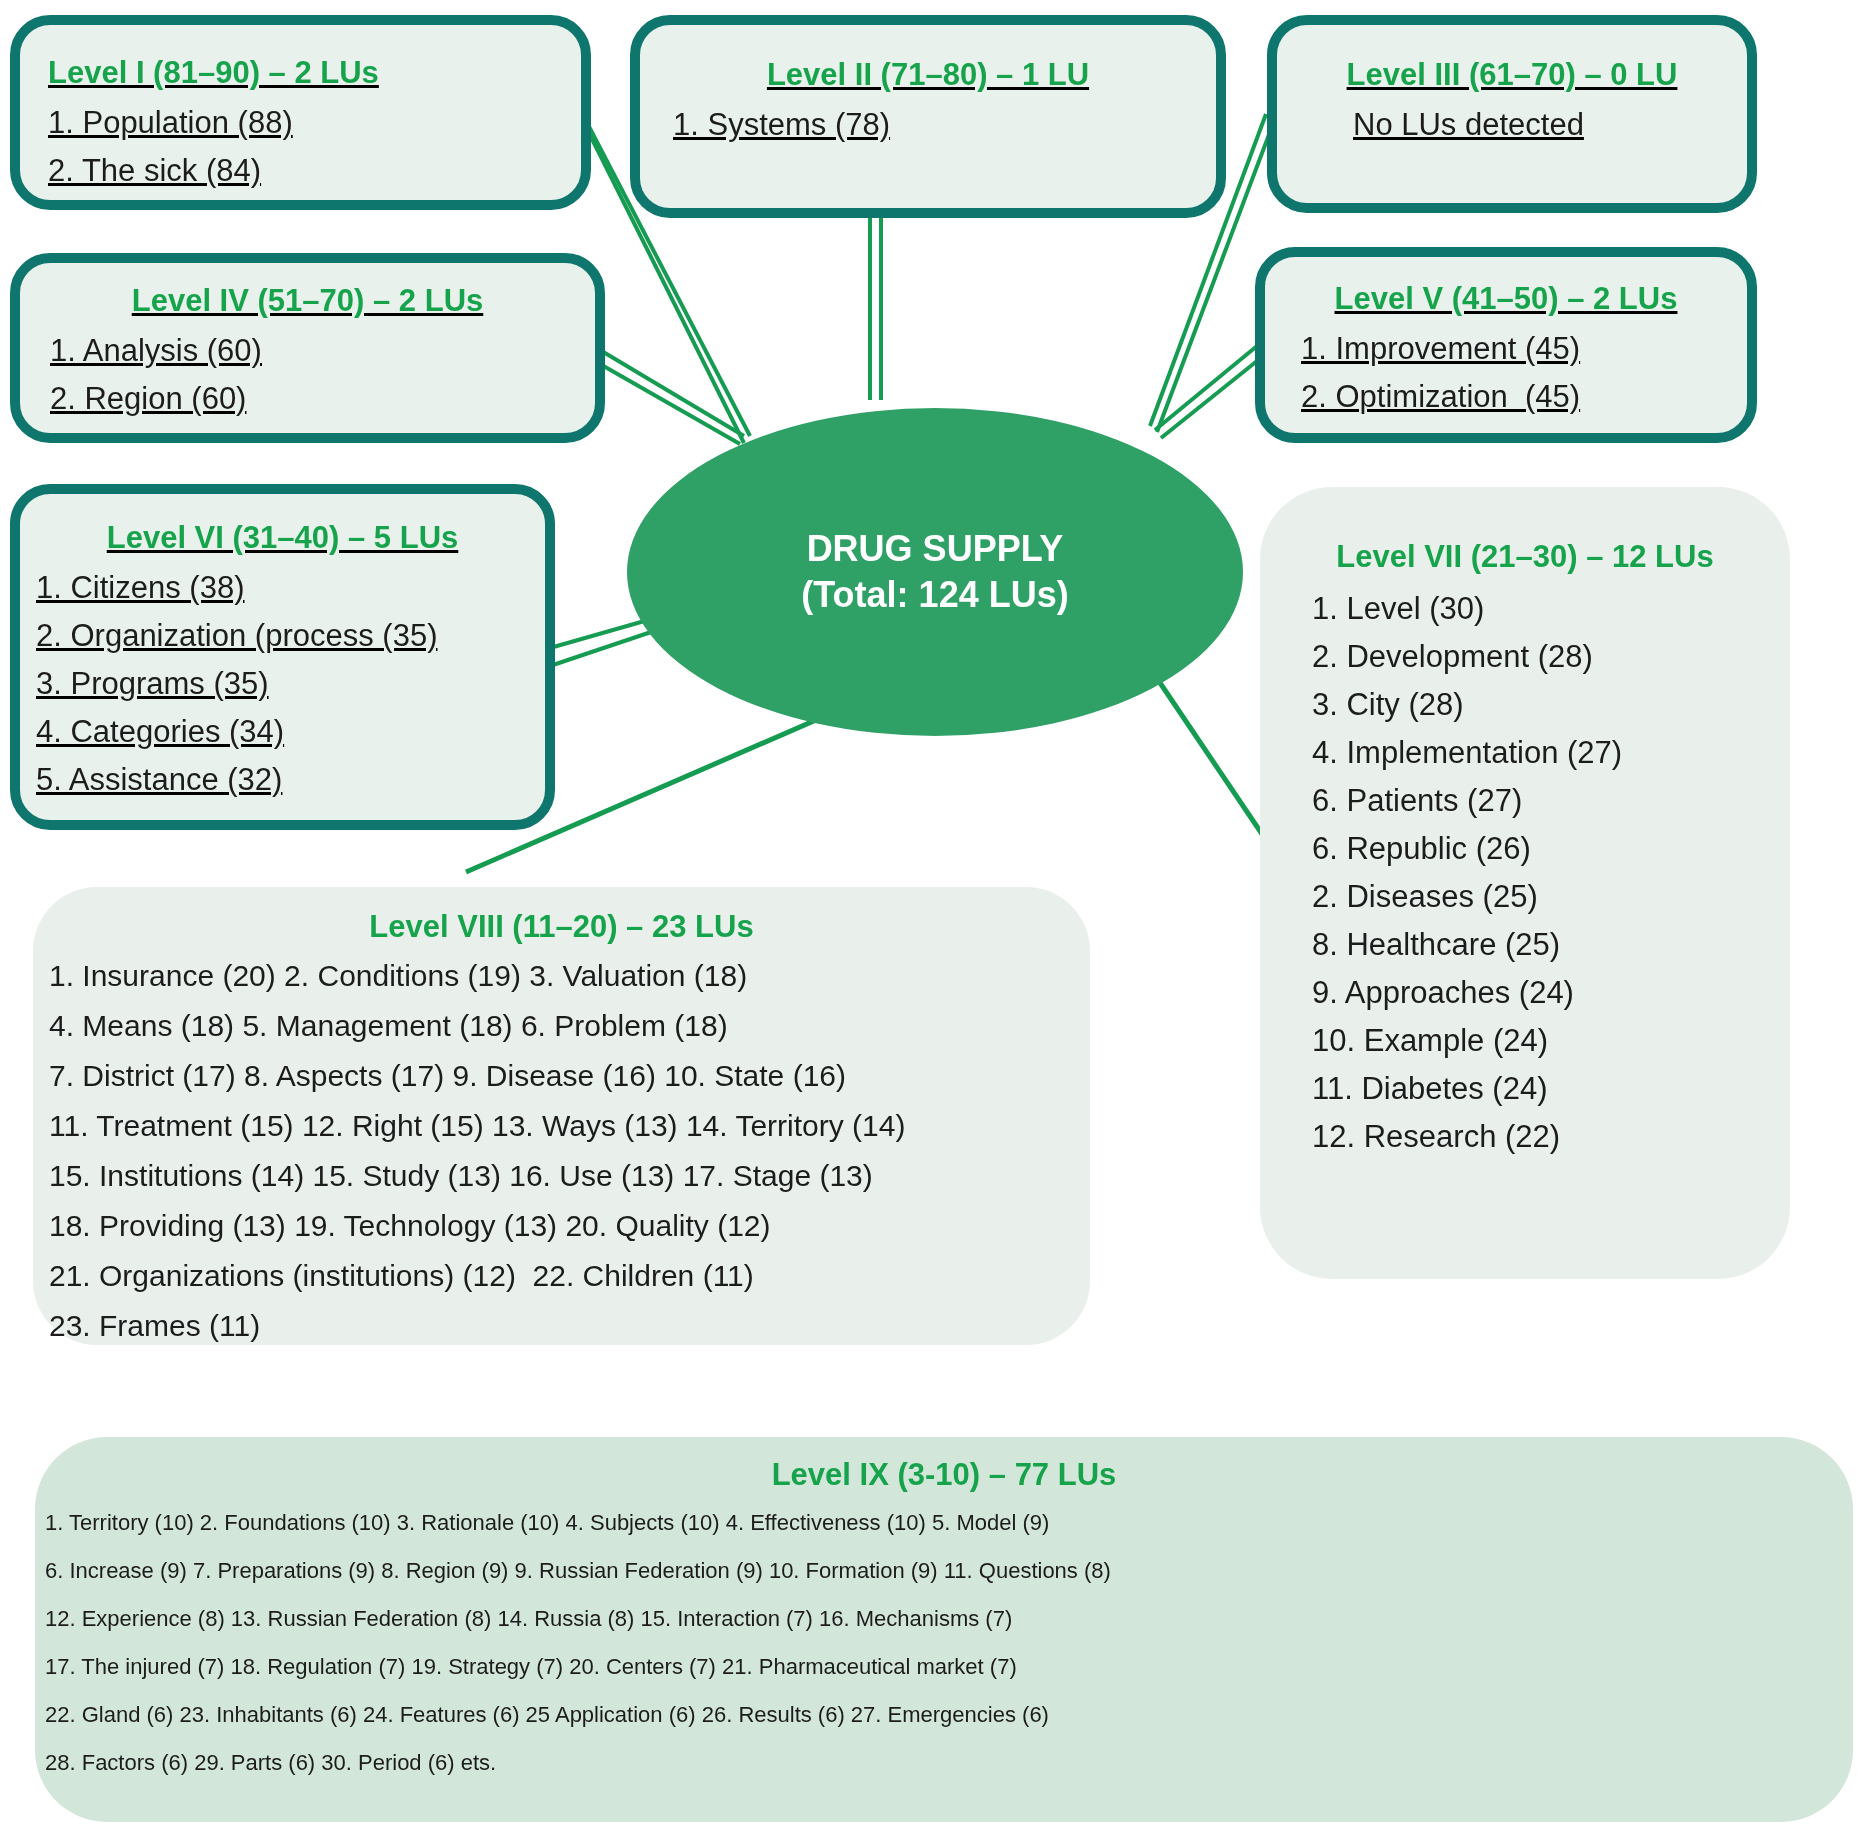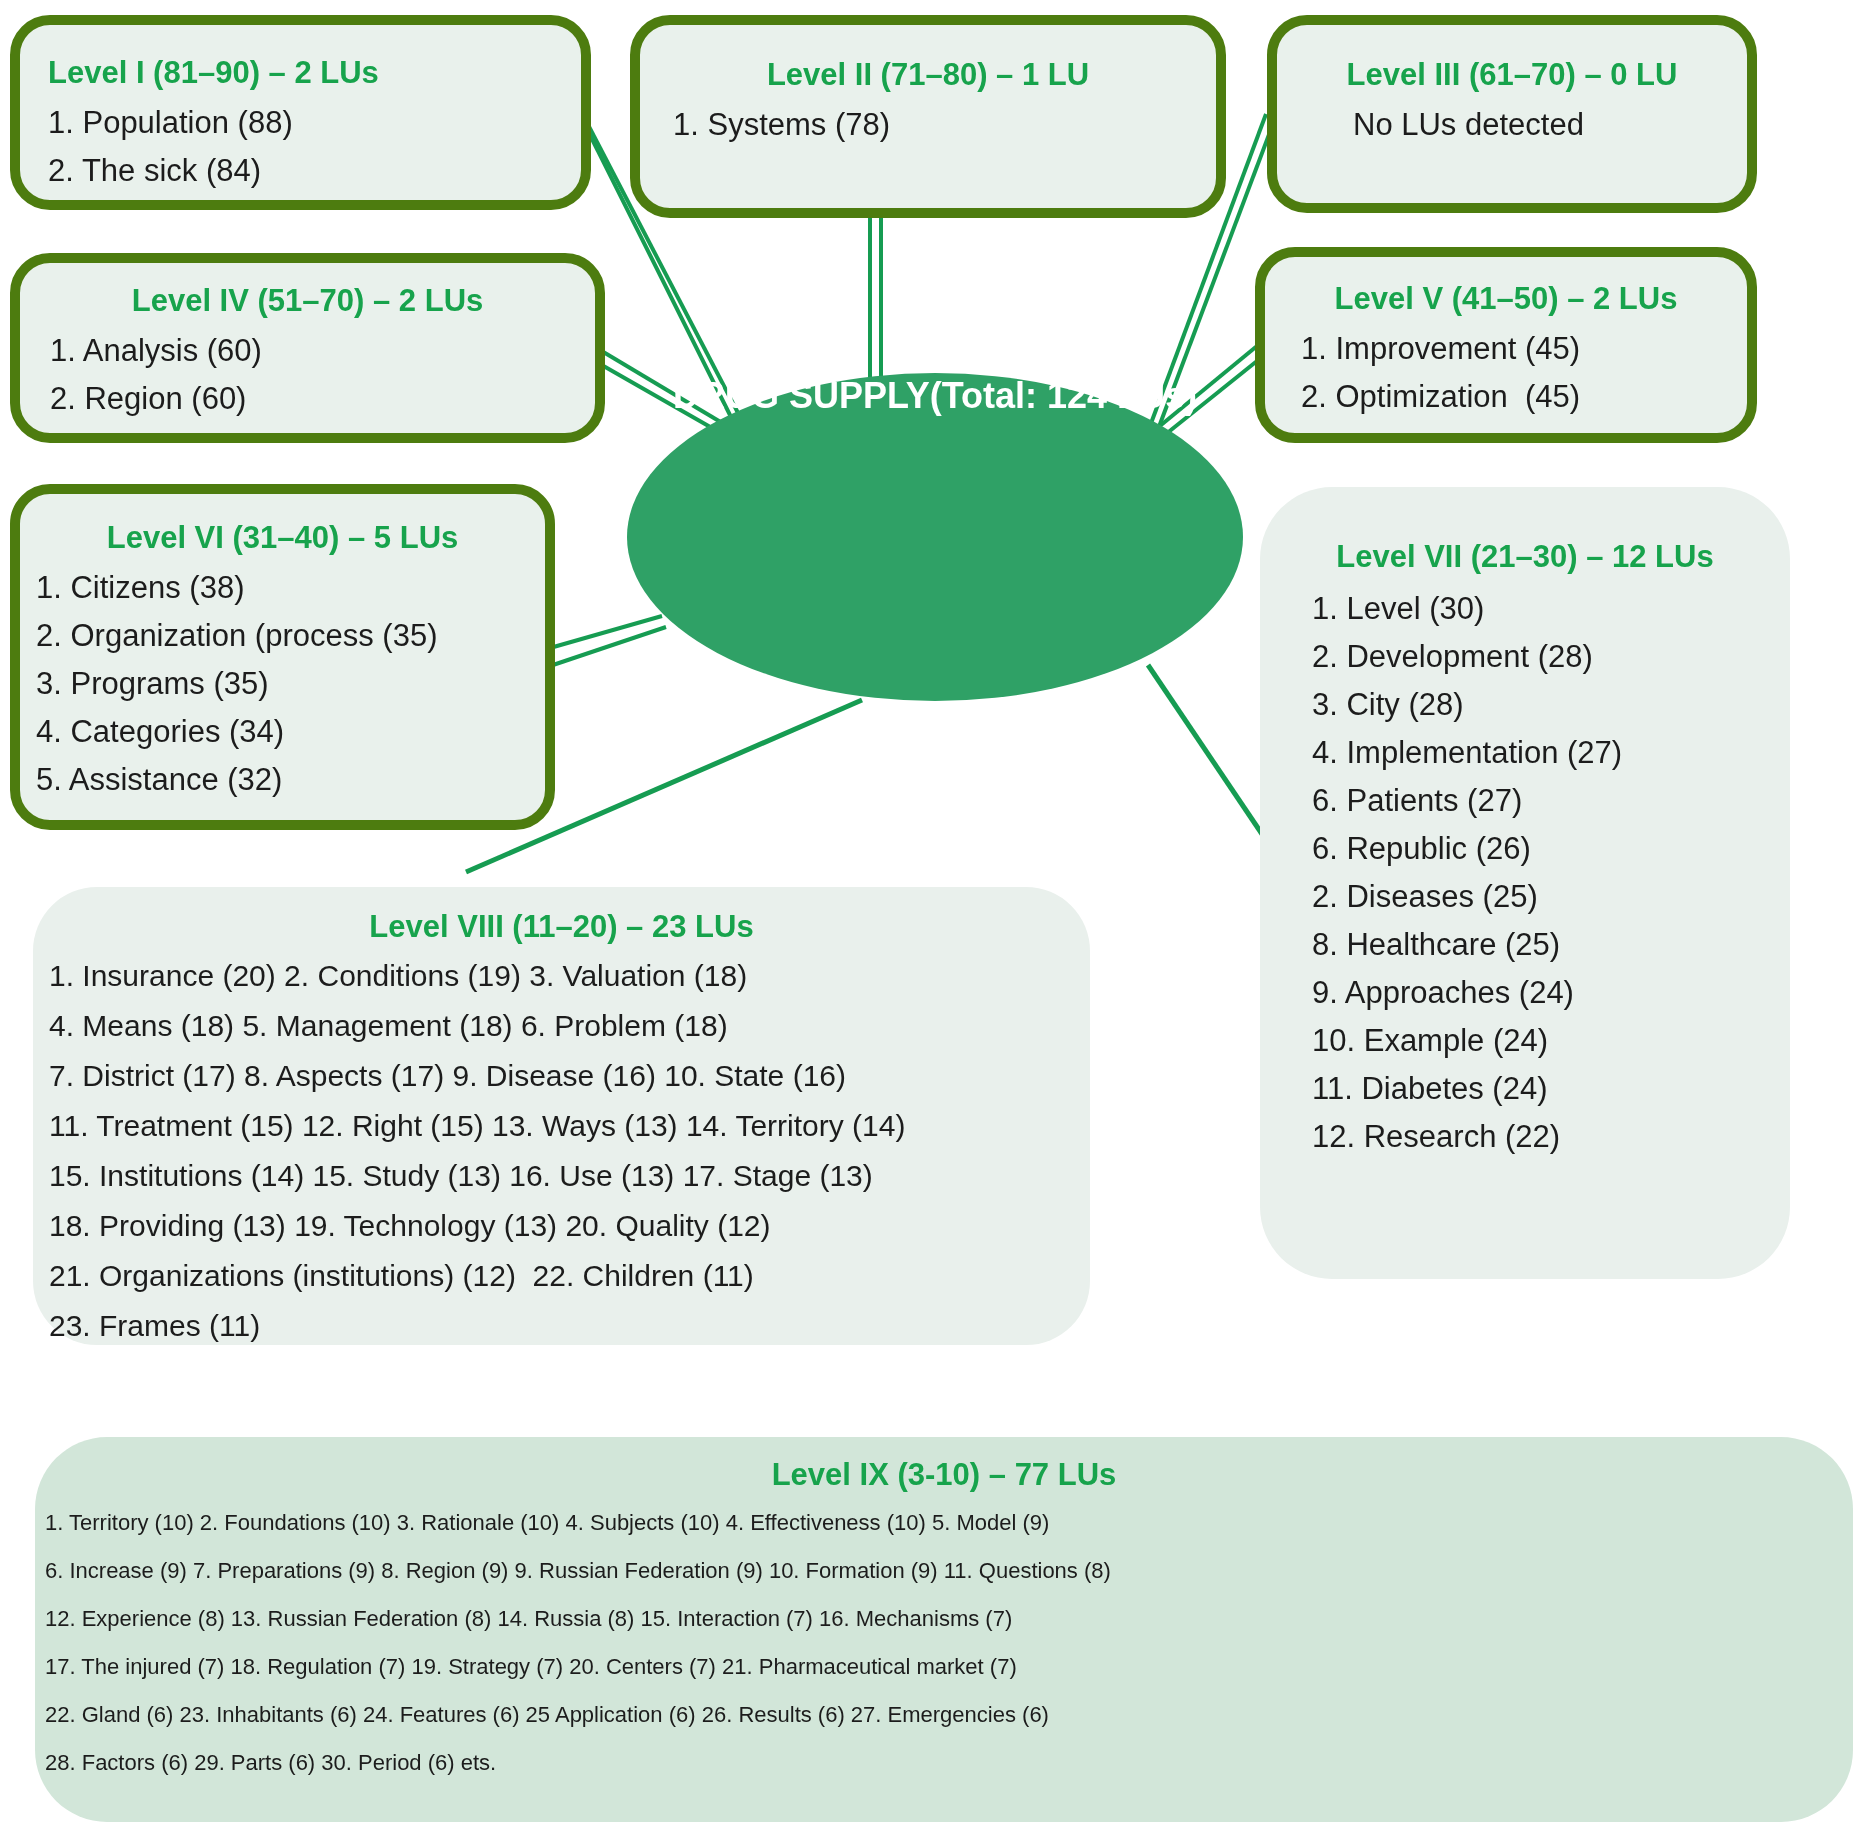--- a/index.html
+++ b/index.html
@@ -11,22 +11,23 @@
     overflow:hidden;
   }
   #connectors{position:absolute;left:0;top:0;z-index:0;pointer-events:none;}
   .box{
     position:absolute;
     box-sizing:border-box;
     background:#e9f1ec;
     z-index:1;
   }
   .bordered{
-    border:10px solid #4d7c0f;
+    border:10px solid #0f766e;
     border-radius:40px;
+    text-decoration:underline;
   }
   .soft{border-radius:72px;}
   .title{
     font-weight:bold;
     font-size:31px;
     line-height:36px;
     color:#17a34c;
     text-align:center;
     margin-bottom:8px;
   }
@@ -55,26 +56,27 @@
   .b7 .items .item{padding-left:52px;}
   .b8{left:33px;top:887px;width:1057px;height:458px;padding-top:22px;background:#e9f0ec;border-radius:64px;}
   .b8 .title{margin-bottom:6px;}
   .b8 .items .item{padding-left:16px;font-size:30px;line-height:50px;}
   .b9{left:35px;top:1437px;width:1818px;height:385px;padding-top:20px;background:#d2e6d9;}
   .b9 .title{margin-bottom:6px;}
   .b9 .items .item{padding-left:10px;font-size:22px;line-height:48px;}
   
   .ellipse{
     position:absolute;
-    left:627px;top:373px;width:616px;height:328px;
+    left:627px;top:408px;width:616px;height:328px;
     background:#2fa166;
     border-radius:50%;
     z-index:2;
     display:flex;
-    flex-direction:row;
+    flex-direction:column;
+    align-items:center;
     justify-content:center;
   }
   .ellipse .eline{
     color:#ffffff;
     font-weight:bold;
     font-size:36px;
     line-height:46px;
     text-align:center;
   }
 </style>

